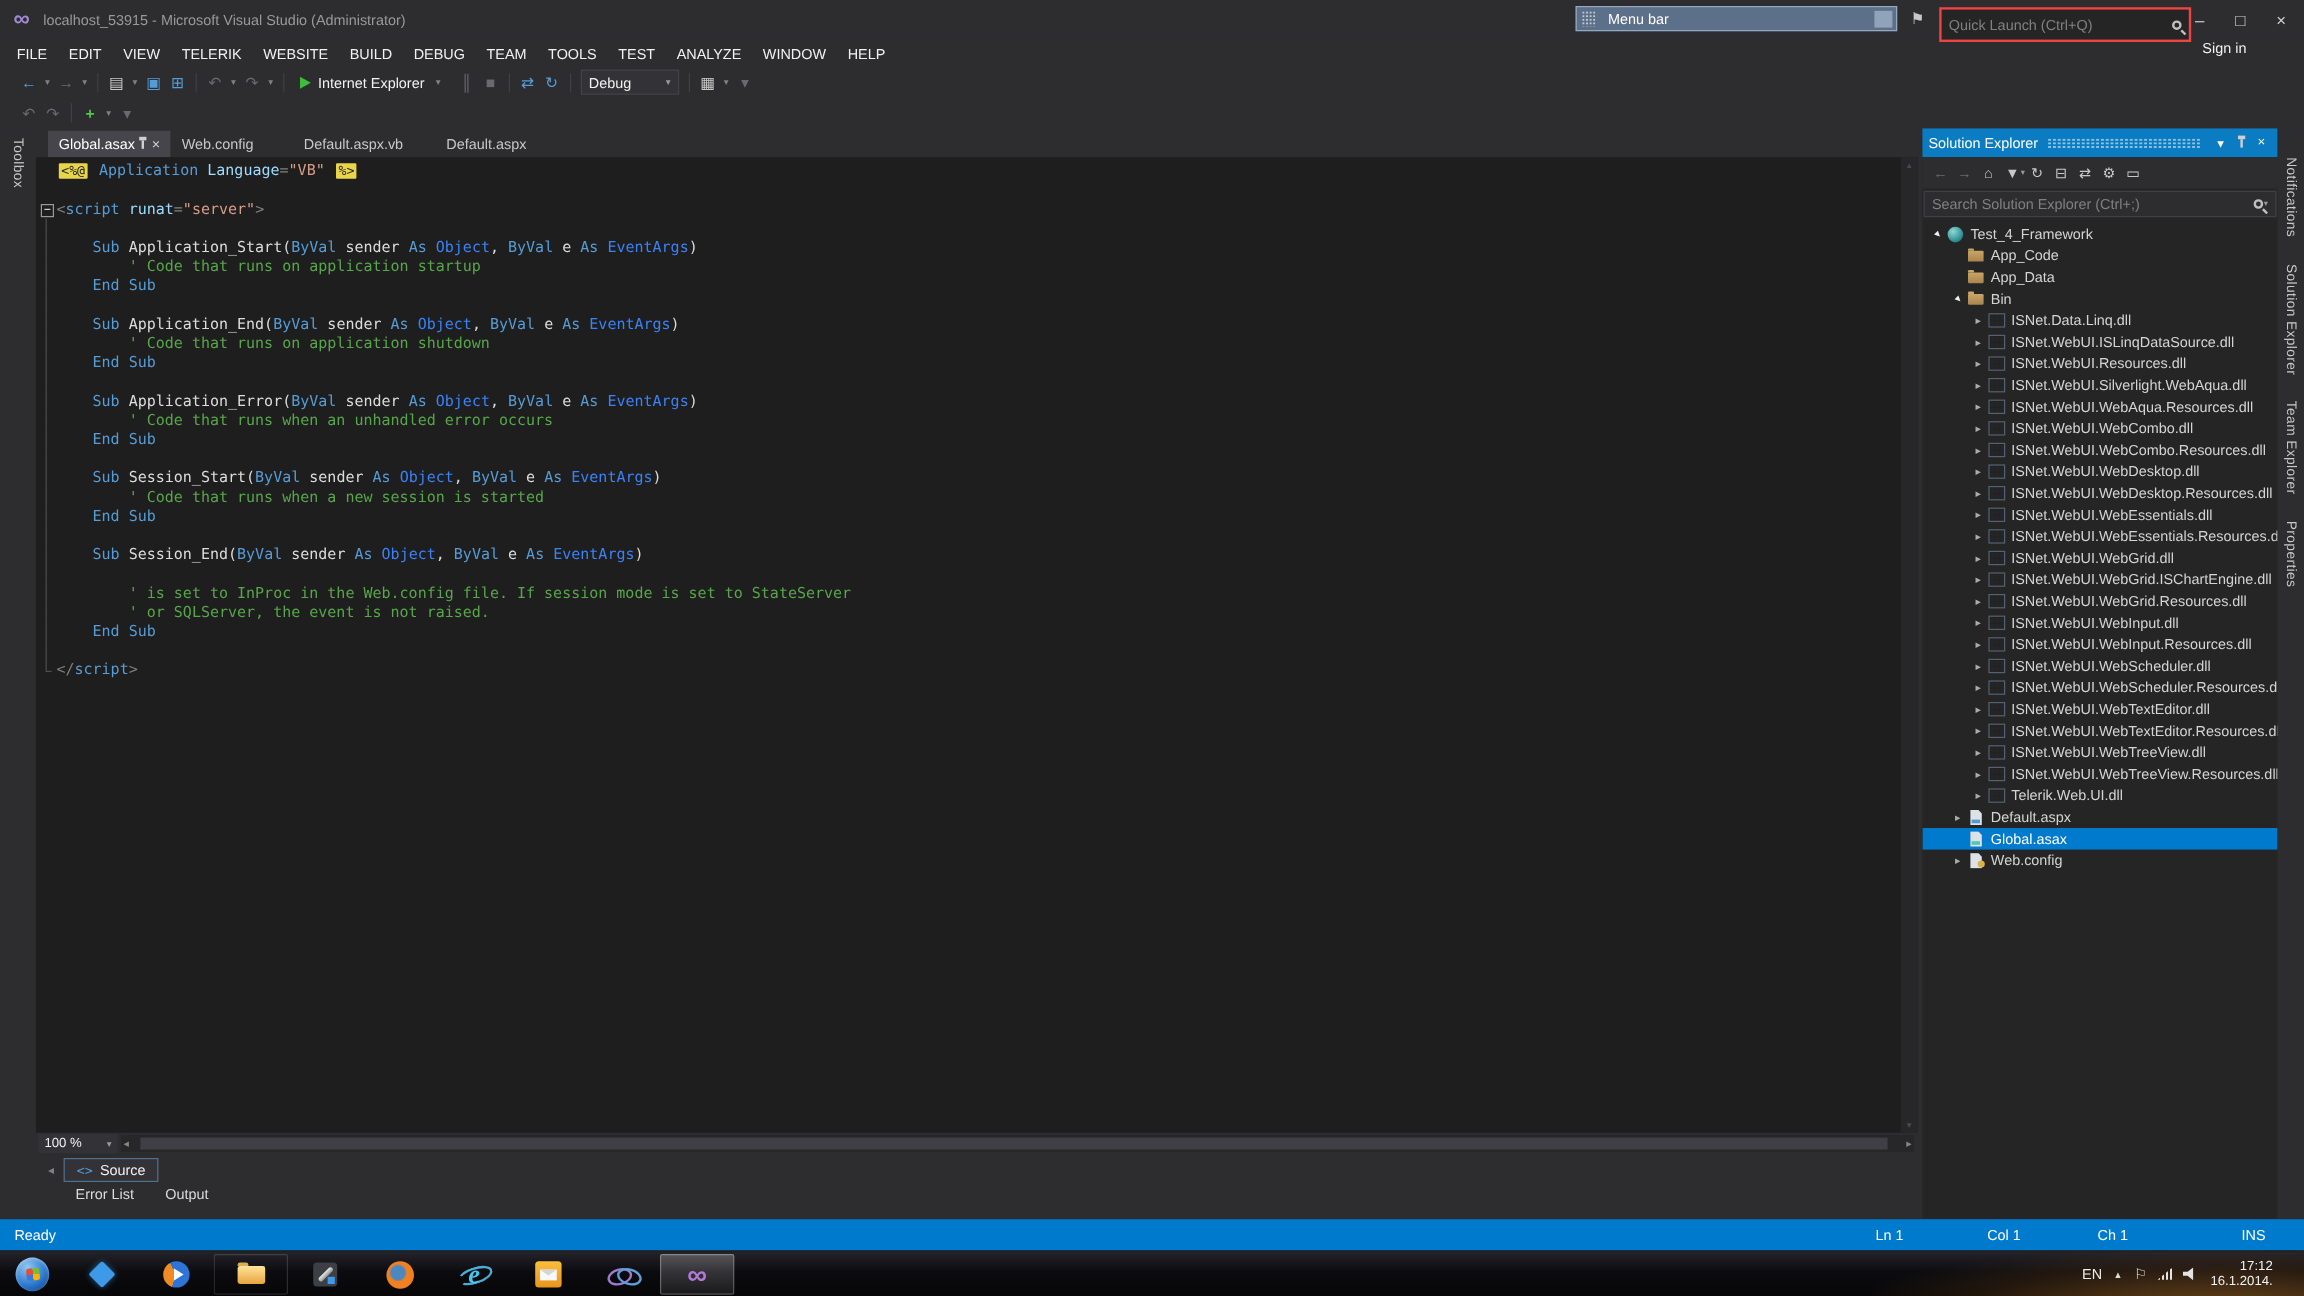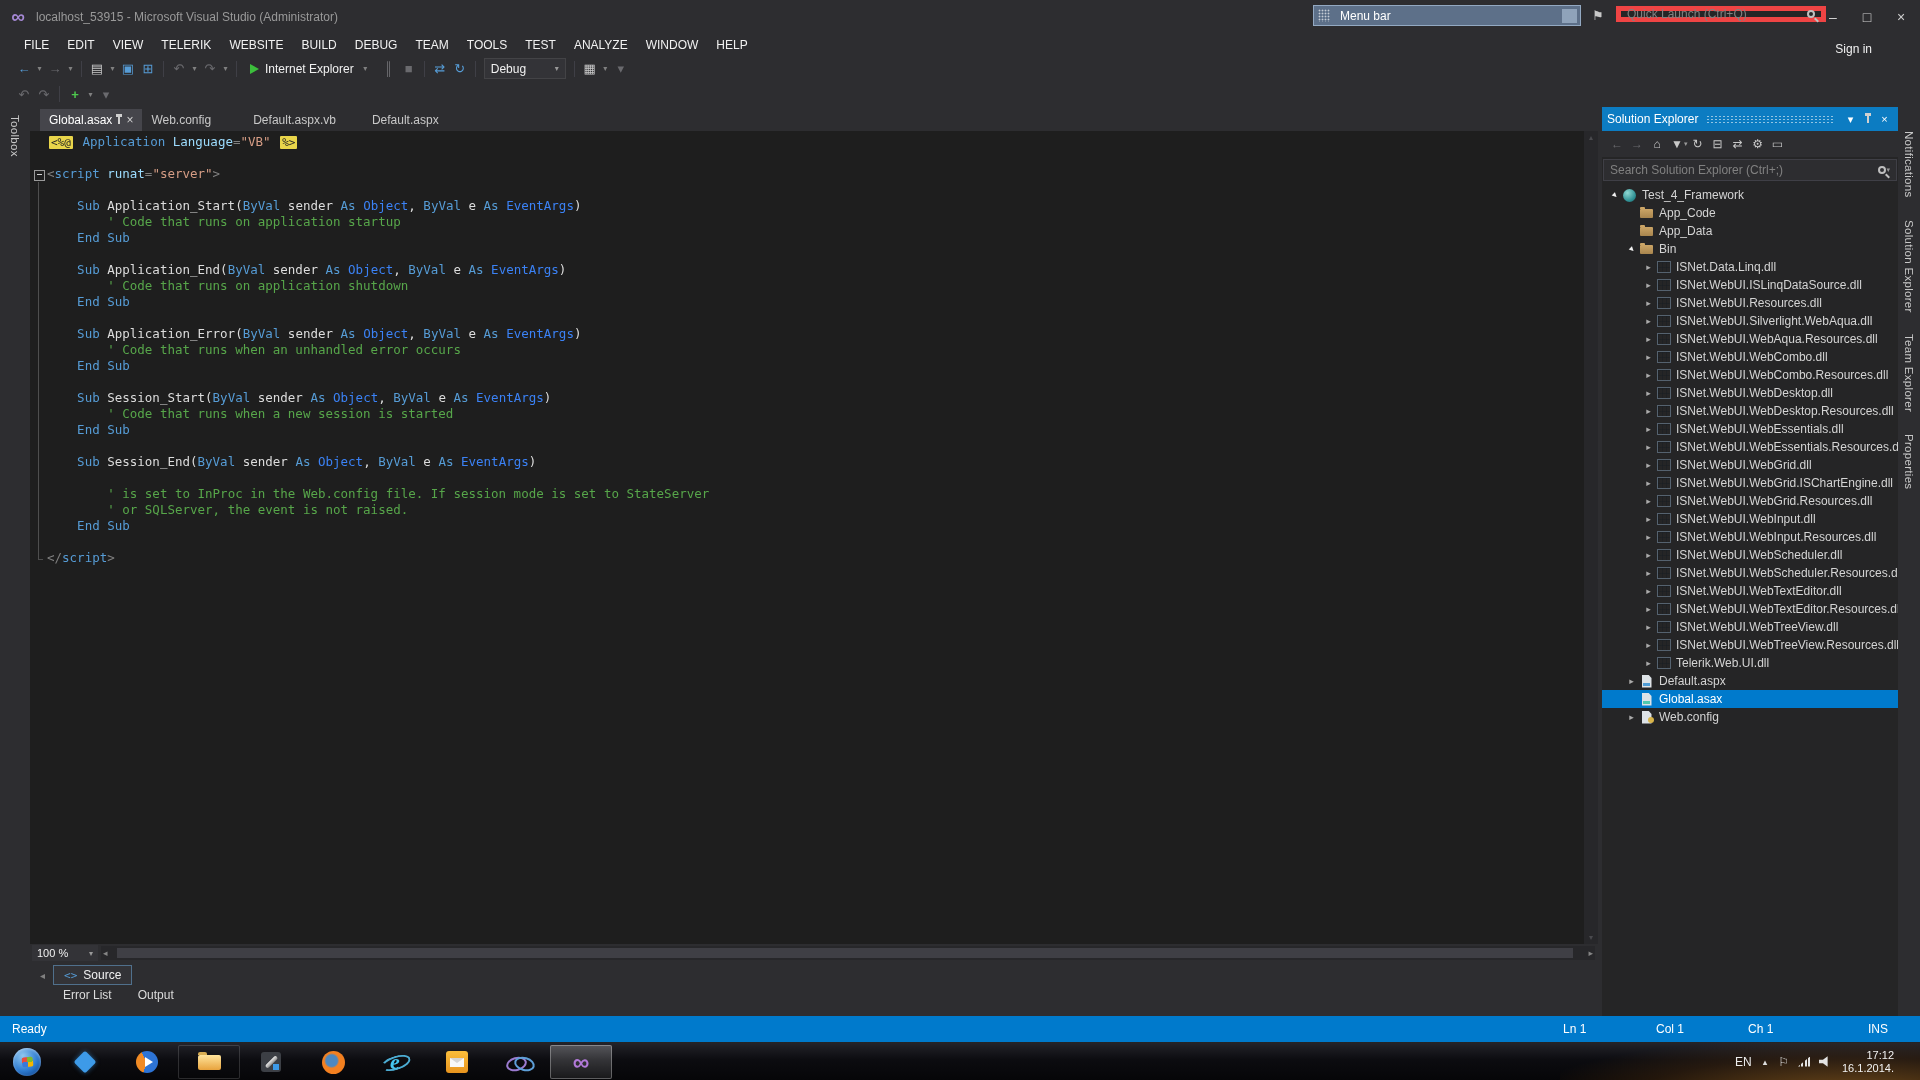--- a/index.html
+++ b/index.html
@@ -8,29 +8,29 @@
   #screen{position:relative;width:1920px;height:1080px;background:#2D2D30}
 
   
   .titlebar{height:33px;background:#2D2D30;display:flex;align-items:center;position:relative;color:#999}
   .vs-logo{width:36px;text-align:center;color:#A689D6;font-size:19px;font-weight:bold}
   .title-text{font-size:12px;color:#999}
   .menubar-overlay{position:absolute;left:1313px;top:5px;width:268px;height:21px;background:#5D7089;border:1px solid #93A9C2;display:flex;align-items:center;color:#FFF;font-size:12px}
   .overlay-grip{width:12px;height:13px;margin:0 10px 0 4px;background-image:radial-gradient(rgba(255,255,255,.65) .8px,transparent 1.1px);background-size:3px 3px}
   .overlay-handle{margin-left:auto;width:15px;height:14px;background:#8FA3BA;margin-right:3px}
   .flag-glyph{position:absolute;left:1592px;top:8px;color:#C8C8C8;font-size:13px}
-  .quick-launch{position:absolute;left:1616px;top:6px;width:210px;height:16px;background:#252526;border:5px solid #ef4444;display:flex;align-items:center;padding:0 6px;color:#808080;font-size:12px}
+  .quick-launch{position:absolute;left:1616px;top:6px;width:210px;height:29px;background:#252526;border:2px solid #ef4444;display:flex;align-items:center;padding:0 6px;color:#808080;font-size:12px}
   .ql-right{margin-left:auto;display:flex;align-items:center;gap:3px}
   .mag{width:8px;height:8px;border:2px solid #BFBFBF;border-radius:50%;position:relative}
   .mag::after{content:"";position:absolute;width:5px;height:2px;background:#BFBFBF;transform:rotate(45deg);top:7px;left:5px}
   .win-buttons{position:absolute;right:2px;top:0;height:33px;display:flex}
   .win-btn{width:34px;height:100%;display:flex;align-items:center;justify-content:center;color:#D0D0D0;font-size:14px}
 
   
-  .menubar{height:23px;display:flex;align-items:flex-end;color:#F1F1F1;font-size:12px;padding-left:15px}
+  .menubar{height:23px;display:flex;align-items:flex-start;color:#F1F1F1;font-size:12px;padding-left:5px}
   .menu-item{padding:0 9px;height:100%;display:flex;align-items:center;cursor:default}
   .signin{margin-left:auto;margin-right:48px;color:#F1F1F1}
 
   
   .toolbar{display:flex;align-items:center;padding-left:14px}
   .toolbar.t1{height:25px}
   .toolbar.t2{height:26px}
   .tb-icon{min-width:20px;height:22px;display:flex;align-items:center;justify-content:center;font-size:13px;color:#C8C8C8;padding:0 2px}
   .tb-icon.dim{color:#6A6A6E}
   .tb-icon.blue{color:#569CD6}

